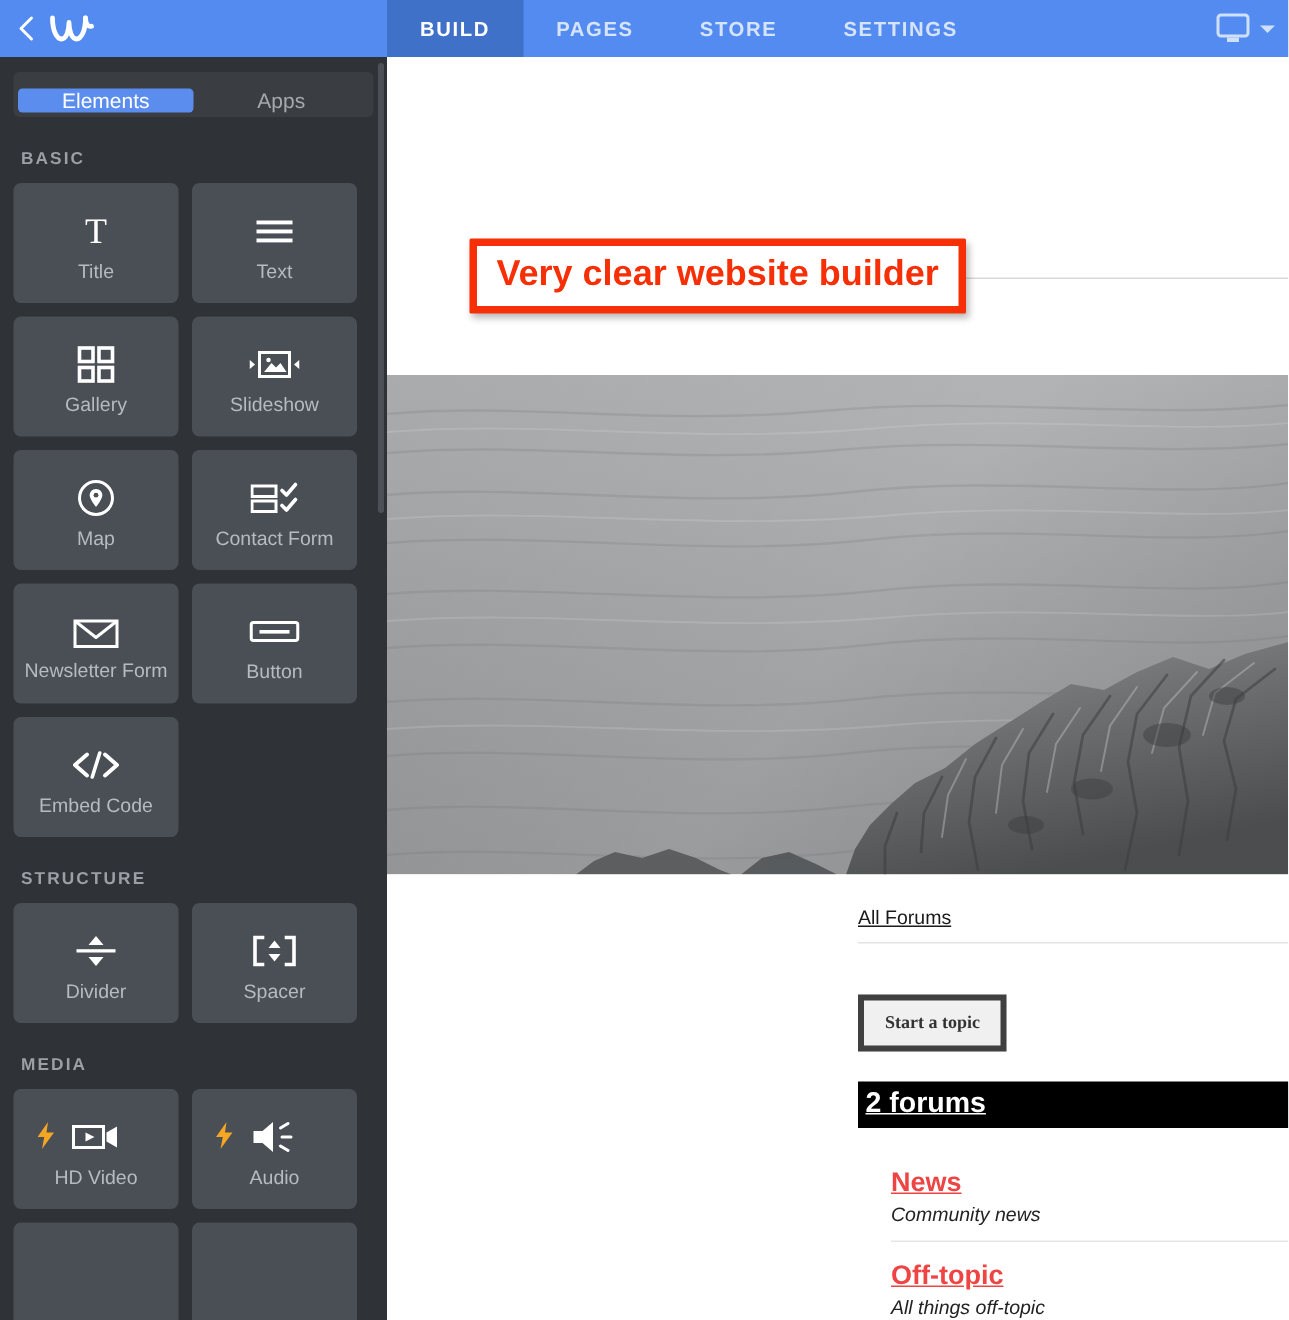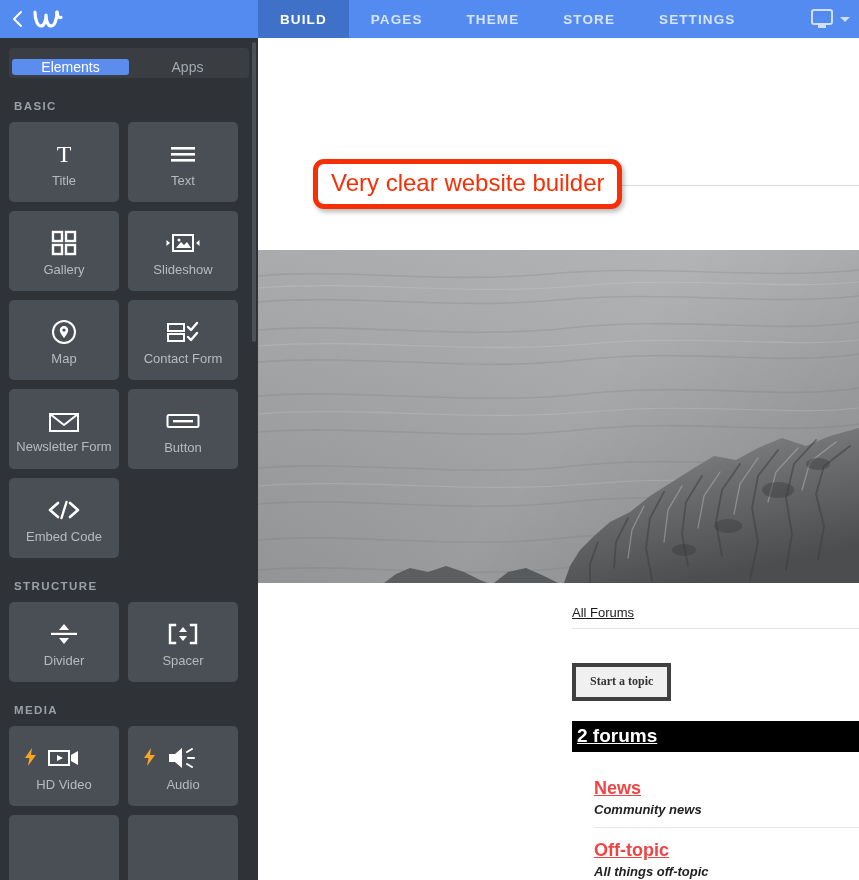--- a/index.html
+++ b/index.html
@@ -221,37 +221,37 @@
     color: #ef4444;
     text-decoration: underline;
     cursor: pointer;
     display: inline-block;
   }
   .forum-desc {
     font-size: 13px;
     font-style: italic;
     color: #222222;
     margin-top: 3px;
-    font-weight: bold;
   }
 
   
   .annot {
     position: absolute;
     left: 313px; top: 159px;
     border: 5px solid #f72f06;
-    border-radius: 11px;
+    border-radius: 1px;
     background: #ffffff;
     padding: 4px 13px 6px 13px;
     color: #f72f06;
     font-size: 24px;
     line-height: 30px;
     white-space: nowrap;
     box-shadow: 2px 3px 5px rgba(0,0,0,0.28);
     z-index: 20;
+    font-weight: bold;
   }
 </style>
 </head>
 <body>
 
 <div id="app">
 
   <div class="topbar">
 
     <div class="brandbar">
@@ -265,21 +265,20 @@
           <path d="M3 5 C3 14, 6 19, 9 19 C12 19, 14 14, 14 8
                    C14 14, 16 19, 19 19 C22 19, 25 14, 25 5" fill="none" stroke="#ffffff" stroke-width="3.2" stroke-linecap="round" stroke-linejoin="round"></path>
           <path d="M25 5 C25 9, 27 11, 29 10.5" fill="none" stroke="#ffffff" stroke-width="3.2" stroke-linecap="round"></path>
         </svg>
       </div>
     </div>
 
     <div class="navbar">
       <div class="nav-tab active">BUILD</div>
       <div class="nav-tab">PAGES</div>
-      <div class="nav-tab">THEME</div>
       <div class="nav-tab">STORE</div>
       <div class="nav-tab">SETTINGS</div>
 
       <div class="nav-right">
         <span class="monitor-icon">
           <svg width="24" height="22" viewBox="0 0 24 22">
             <rect x="2" y="2" width="20" height="14" rx="2" fill="none" stroke="#cfe0fb" stroke-width="2"></rect>
             <rect x="8" y="17" width="8" height="3" fill="#cfe0fb"></rect>
           </svg>
         </span>

